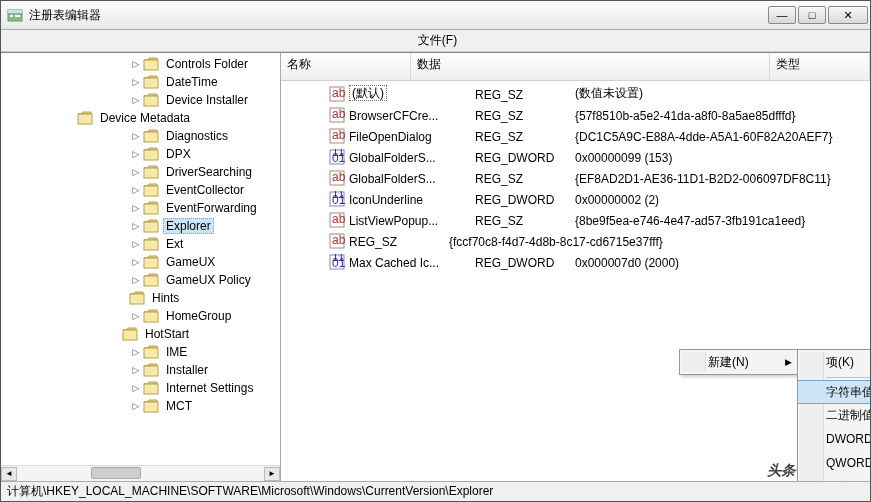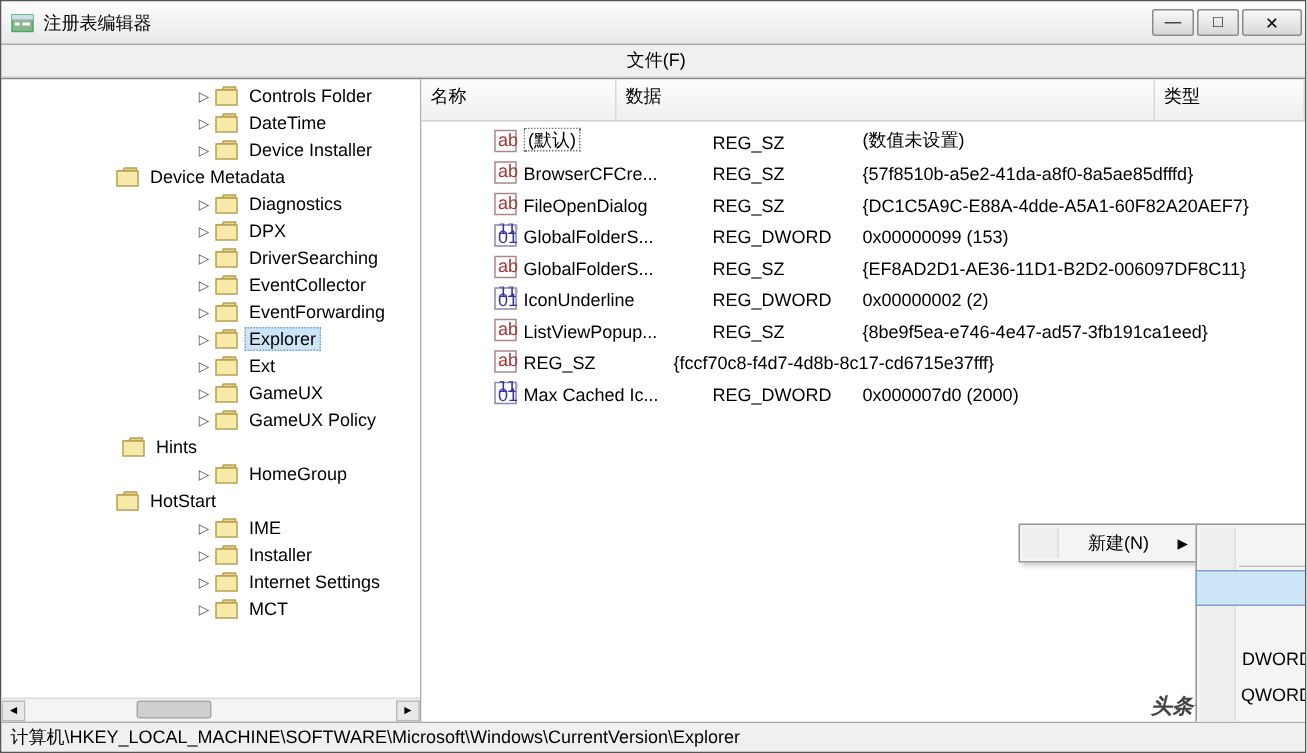--- a/index.html
+++ b/index.html
@@ -46,21 +46,21 @@
 .list-row { display: flex; align-items: flex-end; height: 21px; padding-left: 4px; margin-left: 44px; }
 .list-row .vicon { width: 16px; height: 16px; margin-right: 4px; display: inline-flex; align-items:center; justify-content:center; }
 .list-row .c-name { width: 126px; overflow: hidden; text-overflow: ellipsis; white-space: nowrap; }
 .list-row .c-type { width: 100px; }
 .list-row .c-data { flex: 1; overflow: hidden; text-overflow: ellipsis; white-space: nowrap; }
 
 .status-bar { height: 20px; border-top: 1px solid #aaa; background: #f0f0f0; padding: 2px 6px; font-size: 12px; display: flex; align-items: center; }
 
 .context-menu { position: absolute; background: #f4f4f4; border: 1px solid #979797; box-shadow: 2px 2px 3px rgba(0,0,0,0.2); z-index: 10; }
 .context-menu.parent { left: 398px; top: 296px; width: 120px; }
-.context-menu .mi { height: 24px; display: flex; align-items: center; padding: 0 32px 0 28px; position: relative; justify-content: flex-end; }
+.context-menu .mi { height: 24px; display: flex; align-items: center; padding: 0 32px 0 28px; position: relative; }
 .context-menu .mi .arrow-r { position: absolute; right: 6px; font-size: 9px; }
 .context-menu .gutter { position: absolute; left: 2px; top: 2px; bottom: 2px; width: 24px; background: #eee; border-right: 1px solid #ddd; }
 .context-menu .mi span { position: relative; z-index: 1; }
 
 .context-menu.sub { left: 516px; top: 296px; width: 180px; }
 .context-menu .sep { height: 1px; background: #c0c0c0; margin: 3px 2px 3px 28px; }
 .context-menu .mi.hl { background: #cde6f7; border: 1px solid #7da2ce; margin: -1px; z-index: 2; }
 
 .watermark { position: absolute; right: 8px; bottom: 22px; font-size: 14px; font-weight: bold; color: #444; z-index: 5; font-style: italic; }
 </style>
@@ -223,41 +223,41 @@
           <div class="tree-row" style="padding-left: 130px;">
             <span class="exp">▷</span>
             <span class="folder">
               <svg width="16" height="14" viewBox="0 0 16 14">
                 <path d="M1 3 L5 3 L6 1 L14 1 L14 3 L1 3 Z" fill="#e8d488" stroke="#b8a050"></path>
                 <rect x="1" y="3" width="14" height="10" fill="#f7e9a8" stroke="#b8a050"></rect>
               </svg>
             </span>
             <span class="label">GameUX Policy</span>
           </div>
-          <div class="tree-row" style="padding-left: 68px;">
+          <div class="tree-row" style="padding-left: 116px;">
             <span class="exp"></span>
             <span class="folder">
               <svg width="16" height="14" viewBox="0 0 16 14">
                 <path d="M1 3 L5 3 L6 1 L14 1 L14 3 L1 3 Z" fill="#e8d488" stroke="#b8a050"></path>
                 <rect x="1" y="3" width="14" height="10" fill="#f7e9a8" stroke="#b8a050"></rect>
               </svg>
             </span>
             <span class="label">Hints</span>
           </div>
           <div class="tree-row" style="padding-left: 130px;">
             <span class="exp">▷</span>
             <span class="folder">
               <svg width="16" height="14" viewBox="0 0 16 14">
                 <path d="M1 3 L5 3 L6 1 L14 1 L14 3 L1 3 Z" fill="#e8d488" stroke="#b8a050"></path>
                 <rect x="1" y="3" width="14" height="10" fill="#f7e9a8" stroke="#b8a050"></rect>
               </svg>
             </span>
             <span class="label">HomeGroup</span>
           </div>
-          <div class="tree-row" style="padding-left: 64px;">
+          <div class="tree-row" style="padding-left: 109px;">
             <span class="exp"></span>
             <span class="folder">
               <svg width="16" height="14" viewBox="0 0 16 14">
                 <path d="M1 3 L5 3 L6 1 L14 1 L14 3 L1 3 Z" fill="#e8d488" stroke="#b8a050"></path>
                 <rect x="1" y="3" width="14" height="10" fill="#f7e9a8" stroke="#b8a050"></rect>
               </svg>
             </span>
             <span class="label">HotStart</span>
           </div>
           <div class="tree-row" style="padding-left: 130px;">

